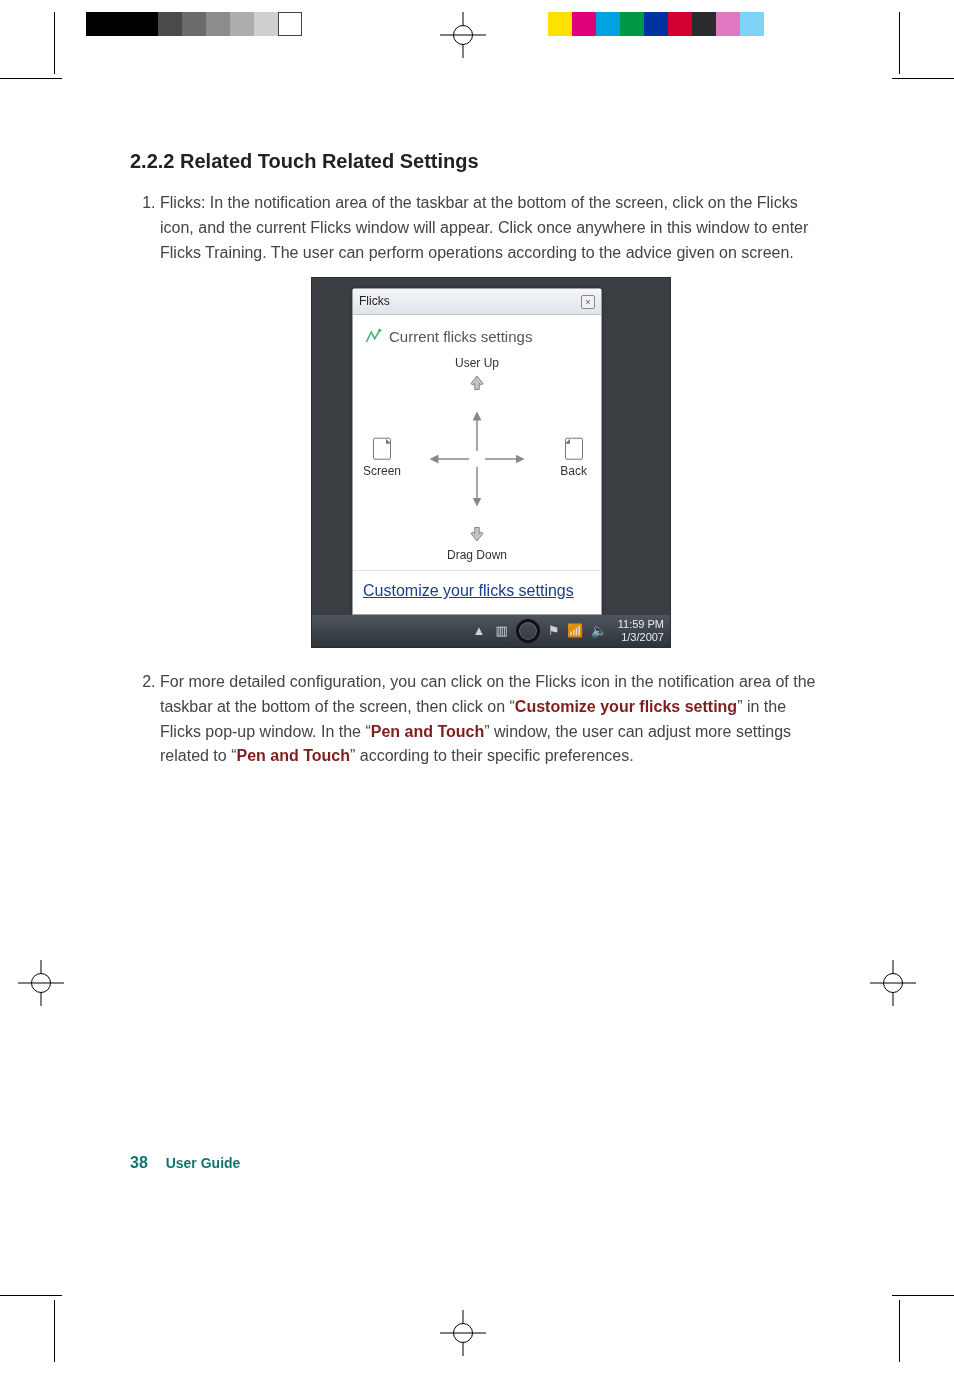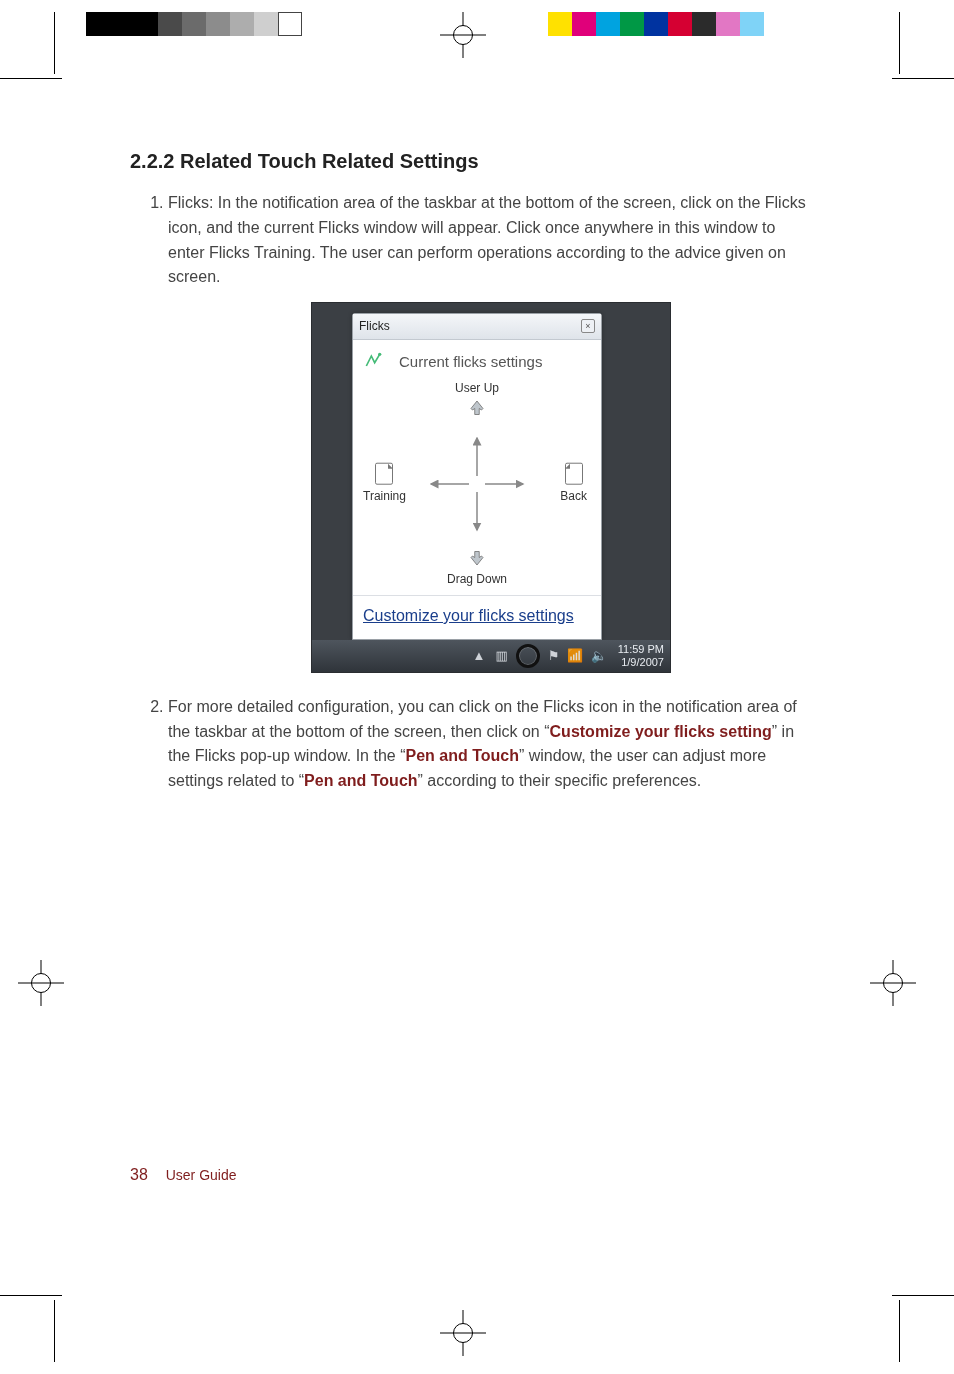--- a/index.html
+++ b/index.html
@@ -45,25 +45,25 @@
 
   
   .page {
     position:absolute;
     left:130px; top:150px; width:700px;
   }
   h2.sect {
     font-size:20px; font-weight:bold; color:#222; margin:0 0 18px 0;
     font-family: Arial, sans-serif;
   }
-  ol.body { margin:16px; padding-left:22px; }
+  ol.body { margin:8px; padding-left:22px; }
   ol.body > li { font-size:16px; line-height:1.55; color:#444; margin-bottom:16px; }
   ol.body strong { color:#7f1d1d; }
 
-  .footer { position:absolute; left:130px; bottom:190px; font-size:14px; color:#7f1d1d; }
+  .footer { position:absolute; left:130px; bottom:202px; font-size:14px; color:#0f766e;font-weight:bold; }
   .footer .pg{ font-size:16px; margin-right:14px; }
 
   
   .shot {
     width:360px; margin:12px auto 22px auto;
     background:#3b3f44; padding:0; border:1px solid #2a2d31;
     font-family:"Segoe UI", Tahoma, sans-serif;
   }
   .flicks-win {
     margin:10px 10px 0 40px; width:250px; background:#fff;
@@ -73,21 +73,21 @@
   .flicks-title {
     background:linear-gradient(#f4f6f9,#dfe4ea);
     border-bottom:1px solid #c3c9d0;
     padding:3px 6px; font-size:12px; color:#222;
     display:flex; justify-content:space-between; align-items:center;
   }
   .flicks-title .close{ width:14px;height:14px;border:1px solid #888;
     background:#eef1f5; font-size:9px; line-height:12px; text-align:center;
     color:#555; border-radius:2px;}
   .flicks-body{ padding:10px 10px 6px 10px; }
-  .curset{ display:flex; align-items:center; gap:16px; color:#555; font-size:15px;}
+  .curset{ display:flex; align-items:center; gap:6px; color:#555; font-size:15px;}
   .curset .ico{width:20px;height:20px;}
   .diagram{ position:relative; height:210px; margin-top:6px; font-size:12px; color:#333;}
   .diagram .lbl{position:absolute; white-space:nowrap;}
   .diagram .up   {top:0; left:50%; transform:translateX(-50%);}
   .diagram .down {bottom:0; left:50%; transform:translateX(-50%);text-align:center;}
   .diagram .left {top:50%; left:0; transform:translateY(-50%); text-align:center;}
   .diagram .right{top:50%; right:4px; transform:translateY(-50%); text-align:center;}
   .diagram svg.arrows{position:absolute; left:50%; top:50%; transform:translate(-50%,-50%);}
   .hand{width:18px;height:18px; display:block; margin:0 auto 2px auto;}
   .pageico{width:18px;height:22px;border:1px solid #777;border-radius:2px;
@@ -184,21 +184,21 @@
             </div>
             <div class="diagram">
               <div class="lbl up">
                 <span>User Up</span>
                 <svg class="hand" viewBox="0 0 24 24">
                   <path d="M9 22v-8l-3 2-2-2 8-10 8 10-2 2-3-2v8z" fill="#bfc6cc" stroke="#666"></path>
                 </svg>
               </div>
               <div class="lbl left">
                 <div class="pageico fwd"></div>
-                <span>Training</span>
+                <span>Screen</span>
               </div>
               <div class="lbl right">
                 <div class="pageico back"></div>
                 <span>Back</span>
               </div>
               <div class="lbl down">
                 <svg class="hand" viewBox="0 0 24 24">
                   <path d="M9 2v8l-3-2-2 2 8 10 8-10-2-2-3 2V2z" fill="#bfc6cc" stroke="#666"></path>
                 </svg>
                 <span>Drag Down</span>
@@ -222,21 +222,21 @@
           <span class="glyph">▲</span>
           <div class="tray">
             <span class="glyph">▥</span>
             <span class="circle-mark"></span>
             <span class="glyph">⚑</span>
             <span class="glyph">📶</span>
             <span class="glyph">🔈</span>
           </div>
           <div class="clock">
             <div>11:59 PM</div>
-            <div>1/9/2007</div>
+            <div>1/3/2007</div>
           </div>
         </div>
       </div>
     </li>
 
     <li>
       <span>For more detailed configuration, you can click on the Flicks icon in the notification area of the taskbar at the bottom of the screen, then click on “</span><strong>Customize your flicks setting</strong><span>” in the Flicks pop-up window. In the “</span><strong>Pen and Touch</strong><span>” window, the user can adjust more settings related to “</span><strong>Pen and Touch</strong><span>” according to their specific preferences.</span>
     </li>
   </ol>
 </div>

